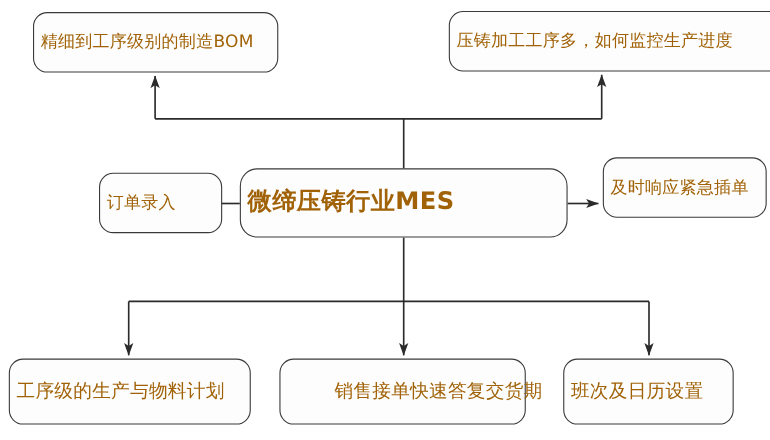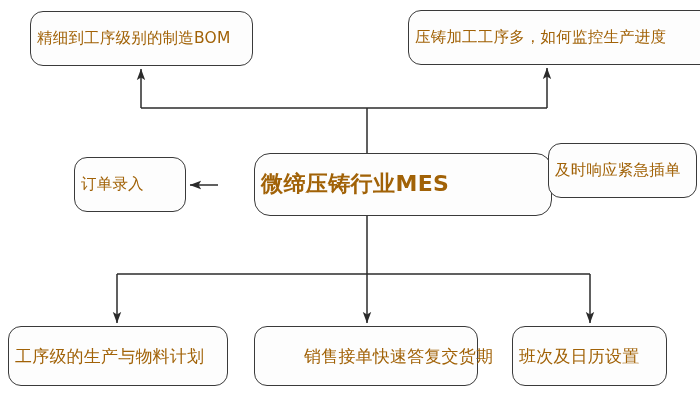--- a/index.html
+++ b/index.html
@@ -84,25 +84,25 @@
   </svg>
 
   <div class="node satellite" style="left:30px; top:11px; width:223px; height:55px;">
     <span class="node-label">精细到工序级别的制造BOM</span>
   </div>
 
   <div class="node satellite" style="left:408px; top:10px; width:332px; height:55px;">
     <span class="node-label">压铸加工工序多，如何监控生产进度</span>
   </div>
 
-  <div class="node satellite" style="left:74px; top:157px; width:112px; height:55px;">
+  <div class="node satellite" style="left:90px; top:157px; width:112px; height:55px;">
     <span class="node-label">订单录入</span>
   </div>
 
-  <div class="node center" style="left:218px; top:153px; width:298px; height:63px;margin-left:36px;">
+  <div class="node center" style="left:218px; top:153px; width:298px; height:63px;">
     <span class="node-label">微缔压铸行业MES</span>
   </div>
 
   <div class="node satellite" style="left:548px; top:143px; width:149px; height:55px;">
     <span class="node-label">及时响应紧急插单</span>
   </div>
 
   <div class="node leaf" style="left:8px; top:326px; width:220px; height:60px;">
     <span class="node-label">工序级的生产与物料计划</span>
   </div>

